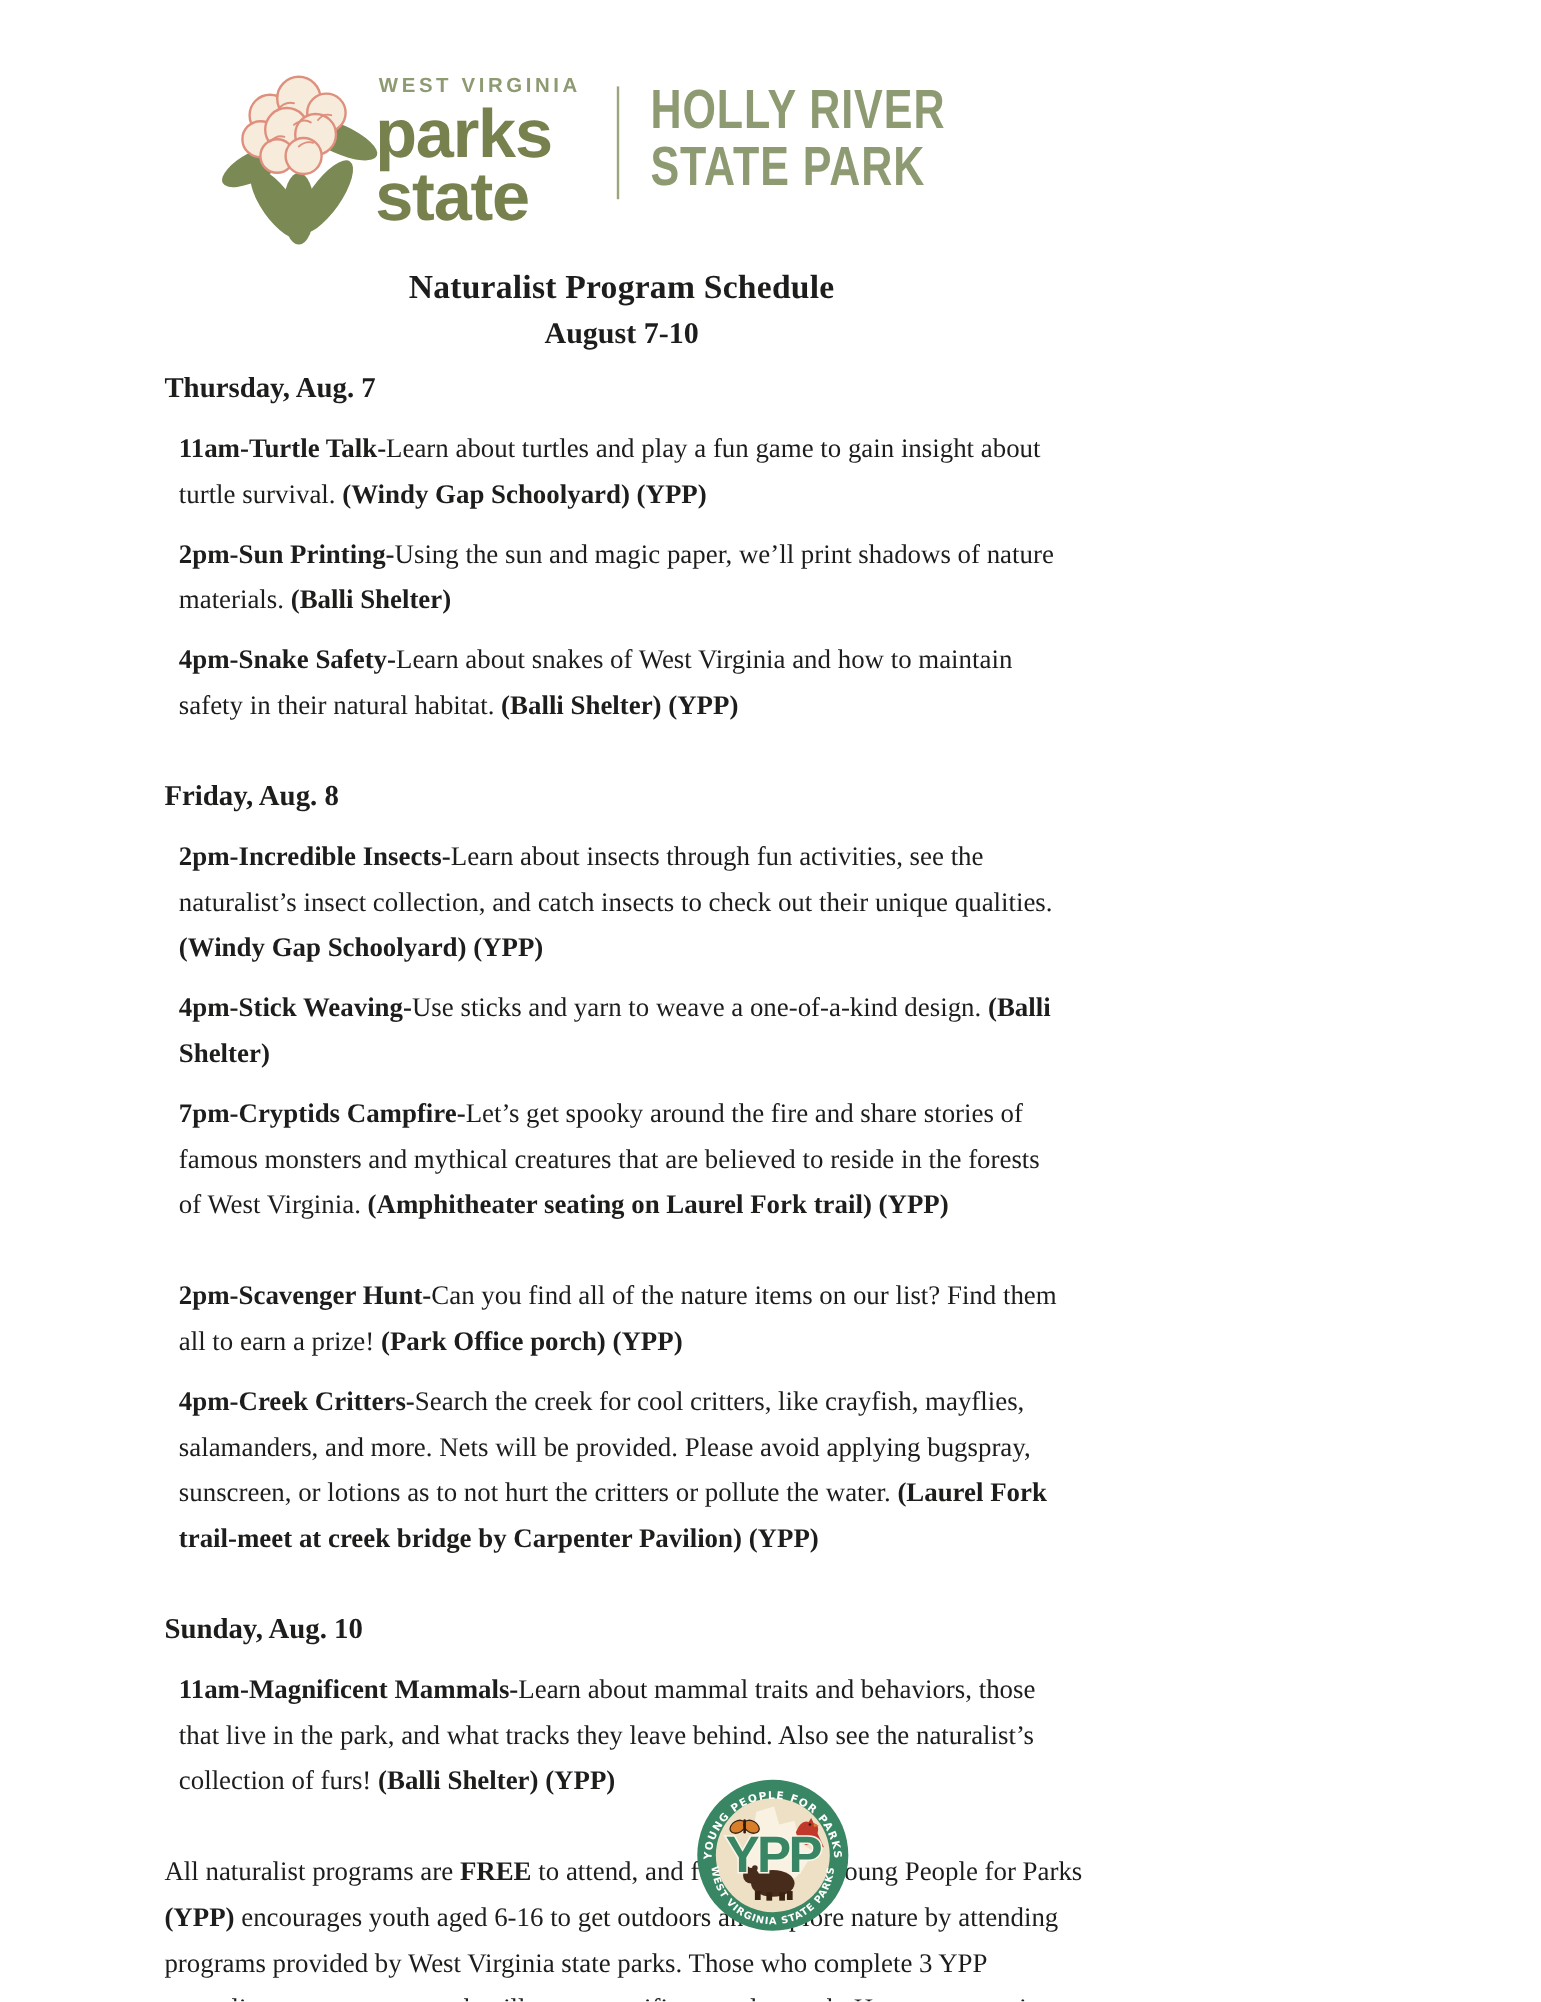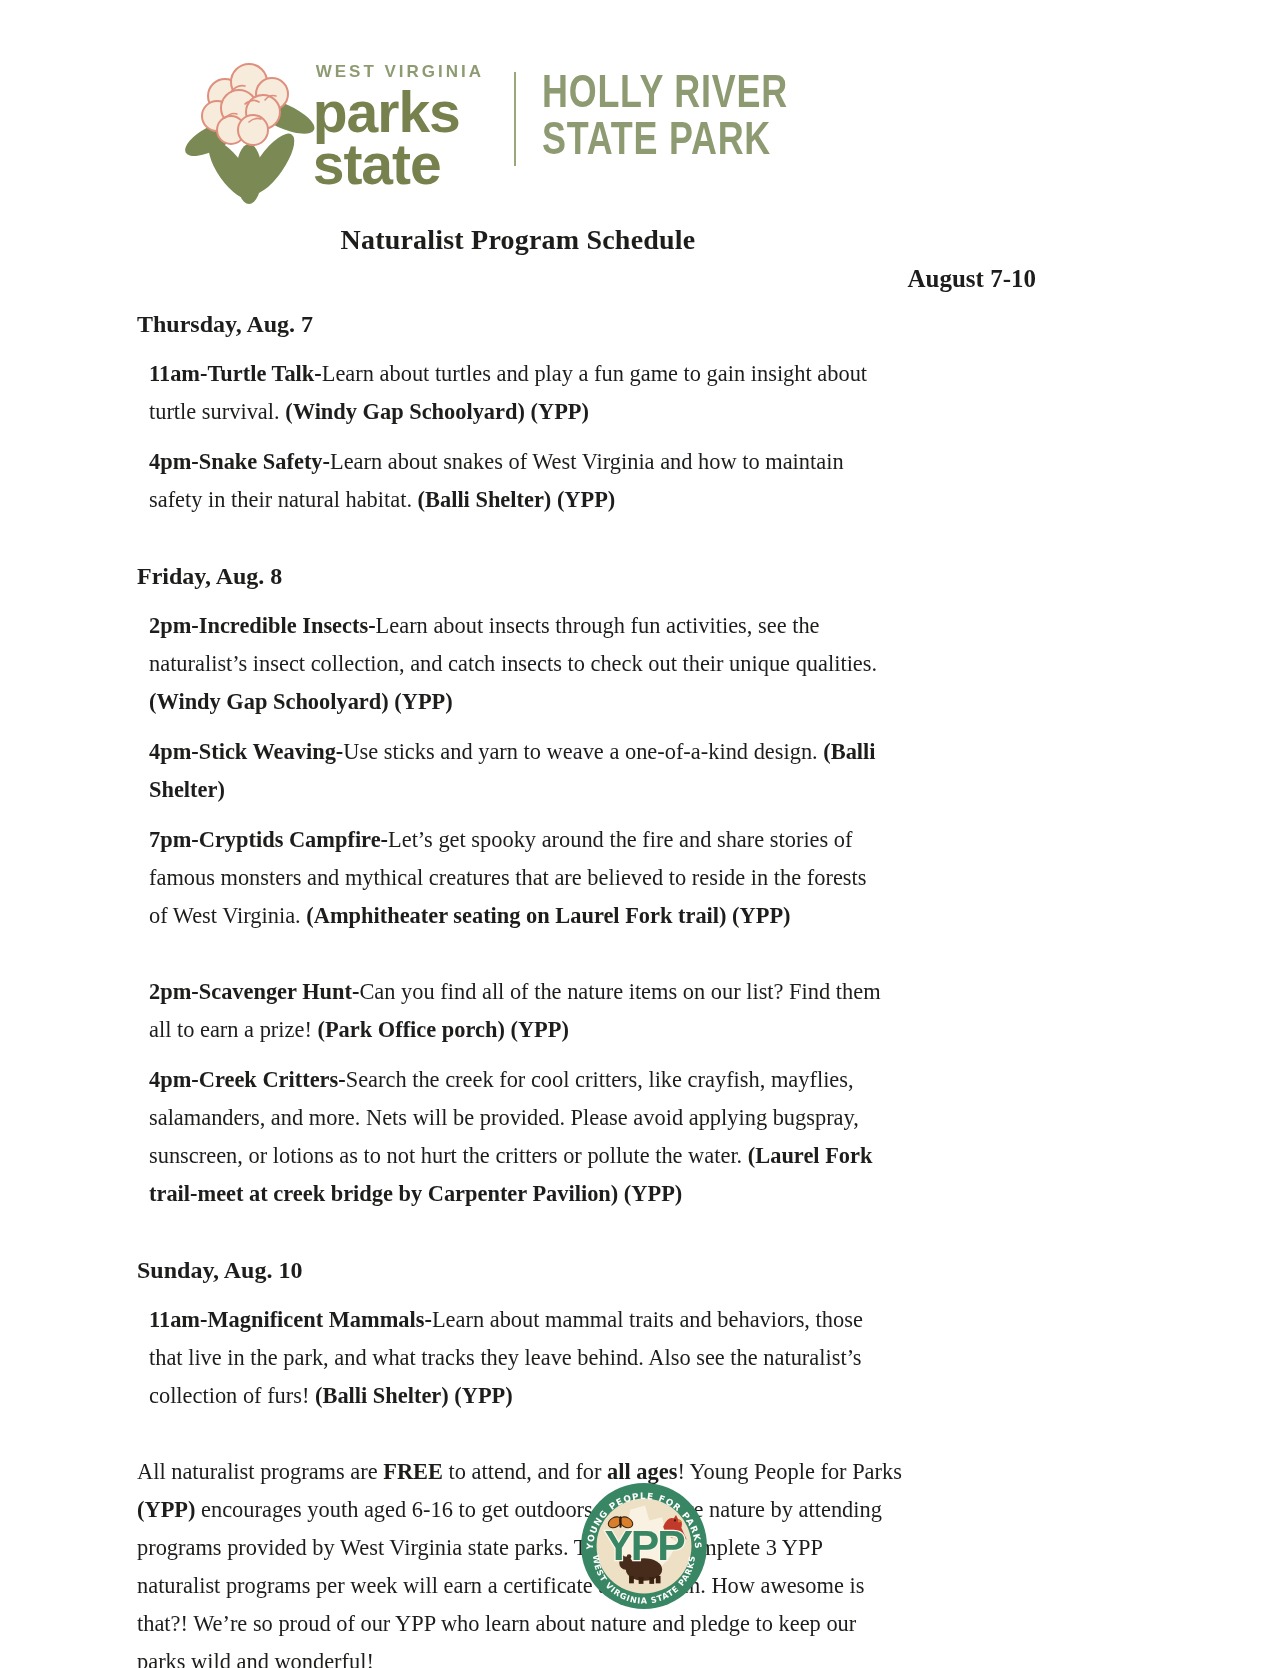--- a/index.html
+++ b/index.html
@@ -38,21 +38,21 @@
     font-size:46px;line-height:1.02;letter-spacing:1px;color:#8E9B72;
     transform:scaleX(.78);transform-origin:left top;
     white-space:nowrap;
   }
   
   .doc-title{
     text-align:center;font-weight:bold;font-size:28px;
     margin:20px 0 0;letter-spacing:.2px;
   }
   .doc-subtitle{
-    text-align:right;font-weight:bold;font-size:25px;
+    text-align:center;font-weight:bold;font-size:25px;
     margin:9px 0 0;
   }
   
   .content{margin:12px 134px 0 137px;}
   .day-section{margin-top:38px;}
   .day-section:first-child{margin-top:10px;}
   .day-heading{
     font-size:24px;font-weight:bold;margin:0;line-height:38px;
   }
   .event{
@@ -120,20 +120,21 @@
     </div>
   </header>
 
   <h1 class="doc-title">Naturalist Program Schedule</h1>
   <div class="doc-subtitle">August 7-10</div>
 
   <main class="content">
       <section class="day-section">
         <h2 class="day-heading">Thursday, Aug. 7</h2>
         <p class="event"><b>11am-Turtle Talk-</b><span>Learn about turtles and play a fun game to gain insight about turtle survival. </span><b>(Windy Gap Schoolyard) (YPP)</b></p>
+        <p class="event"><b>2pm-Sun Printing-</b><span>Using the sun and magic paper, we’ll print shadows of nature materials. </span><b>(Balli Shelter)</b></p>
         <p class="event"><b>4pm-Snake Safety-</b><span>Learn about snakes of West Virginia and how to maintain safety in their natural habitat. </span><b>(Balli Shelter) (YPP)</b></p>
       </section>
       <section class="day-section">
         <h2 class="day-heading">Friday, Aug. 8</h2>
         <p class="event"><b>2pm-Incredible Insects-</b><span>Learn about insects through fun activities, see the naturalist’s insect collection, and catch insects to check out their unique qualities. </span><b>(Windy Gap Schoolyard) (YPP)</b></p>
         <p class="event"><b>4pm-Stick Weaving-</b><span>Use sticks and yarn to weave a one-of-a-kind design. </span><b>(Balli Shelter)</b></p>
         <p class="event"><b>7pm-Cryptids Campfire-</b><span>Let’s get spooky around the fire and share stories of famous monsters and mythical creatures that are believed to reside in the forests of West Virginia. </span><b>(Amphitheater seating on Laurel Fork trail) (YPP)</b></p>
       </section>
       <section class="day-section">
         <p class="event"><b>2pm-Scavenger Hunt-</b><span>Can you find all of the nature items on our list? Find them all to earn a prize! </span><b>(Park Office porch) (YPP)</b></p>

